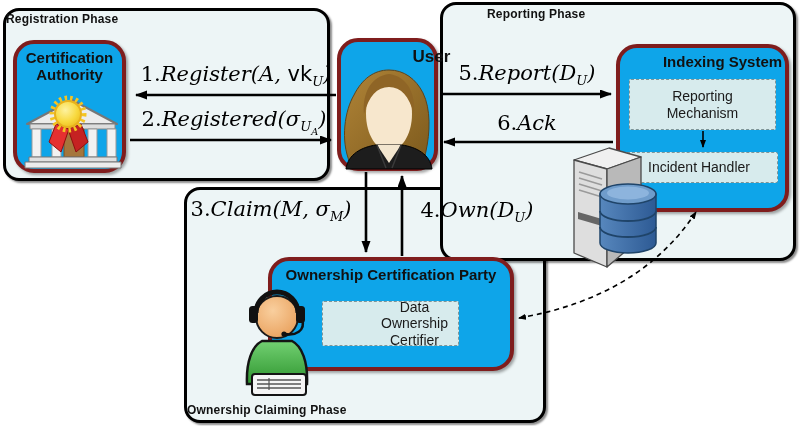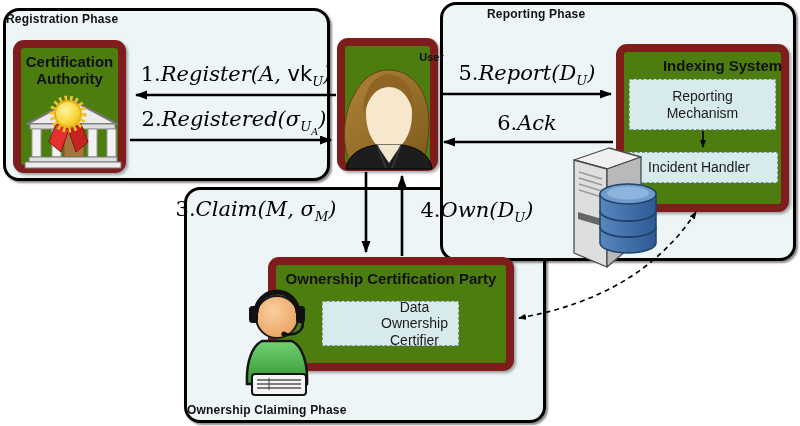--- a/index.html
+++ b/index.html
@@ -2,22 +2,22 @@
 <html><head>
 <meta charset="utf-8">
 <style>
   html,body{margin:0;padding:0;background:#ffffff;}
   #stage{position:relative;width:800px;height:426px;background:#ffffff;overflow:hidden;
          font-family:"Liberation Sans",sans-serif;}
   .phase{position:absolute;box-sizing:border-box;background:#edf5f6;border:3px solid #000;
          border-radius:16px;box-shadow:2px 2px 2px rgba(0,0,0,0.45);}
   .phase-title{position:absolute;left:0;width:100%;text-align:left;font-weight:700;
          font-size:12px;color:#111;letter-spacing:.2px;}
-  .entity{position:absolute;box-sizing:border-box;background:#4d7c0f;border:8px solid #7f1d1d;
-         border-radius:11px;box-shadow:2px 2px 3px rgba(0,0,0,0.35);}
+  .entity{position:absolute;box-sizing:border-box;background:#0ea5e9;border:4px solid #7f1d1d;
+         border-radius:21px;box-shadow:2px 2px 3px rgba(0,0,0,0.35);}
   .entity-title{position:absolute;left:0;width:100%;text-align:center;font-weight:700;
          font-size:15px;color:#111;line-height:1.15;white-space:nowrap;}
   .module{position:absolute;box-sizing:border-box;background:#d7ebed;border:1.5px dashed #7f9597;
          border-radius:2px;display:flex;align-items:center;justify-content:center;text-align:center;
          font-size:14px;color:#1a1a1a;line-height:1.18;}
   .msg{position:absolute;transform:translateX(-50%);white-space:nowrap;
        font-family:"DejaVu Serif",serif;font-style:italic;font-size:21px;color:#000;}
   .msg .num{font-style:normal;}
   .msg .sf{font-family:"DejaVu Sans",sans-serif;font-style:normal;}
   .msg sub{font-size:62%;line-height:0;}
@@ -45,21 +45,21 @@
   </div>
 
   <div class="entity z5" style="left:13px;top:40px;width:113px;height:133px;">
     <div class="entity-title" style="top:5px;">
       <span>Certification</span><br>
       <span>Authority</span>
     </div>
   </div>
 
   <div class="entity z5" style="left:337px;top:38px;width:101px;height:133px;">
-    <div class="entity-title" style="top:5px;font-size:11px;padding-left:44px;">User</div>
+    <div class="entity-title" style="top:5px;font-size:17px;padding-left:44px;">User</div>
   </div>
 
   <div class="entity z5" style="left:616px;top:44px;width:173px;height:168px;">
     <div class="entity-title" style="top:5px;padding-left:20px;">Indexing System</div>
   </div>
   <div class="module z6" style="left:629px;top:79px;width:147px;height:51px;">
     <span style="width:90px;">Reporting Mechanism</span>
   </div>
   <div class="module z6" style="left:620px;top:152px;width:158px;height:31px;">
     <span>Incident Handler</span>
@@ -71,21 +71,21 @@
   <div class="module z6" style="left:322px;top:301px;width:137px;height:45px;padding-left:48px;">
     <span style="width:110px;">Data Ownership Certifier</span>
   </div>
 
   <div class="msg lbl" style="left:236px;top:62px;">
     <span class="num">1.</span><span>Register(A,&nbsp;</span><span class="sf">vk</span><sub>U</sub><span>)</span>
   </div>
   <div class="msg lbl" style="left:234px;top:107px;">
     <span class="num">2.</span><span>Registered(σ</span><sub><span>U</span><sub>A</sub></sub><span>)</span>
   </div>
-  <div class="msg lbl" style="left:256px;top:197px;">
+  <div class="msg lbl" style="left:271px;top:197px;">
     <span class="num">3.</span><span>Claim(M,&nbsp;σ</span><sub>M</sub><span>)</span>
   </div>
   <div class="msg lbl" style="left:477px;top:198px;">
     <span class="num">4.</span><span>Own(D</span><sub>U</sub><span>)</span>
   </div>
   <div class="msg lbl" style="left:527px;top:61px;">
     <span class="num">5.</span><span>Report(D</span><sub>U</sub><span>)</span>
   </div>
   <div class="msg lbl" style="left:527px;top:111px;">
     <span class="num">6.</span><span>Ack</span>

